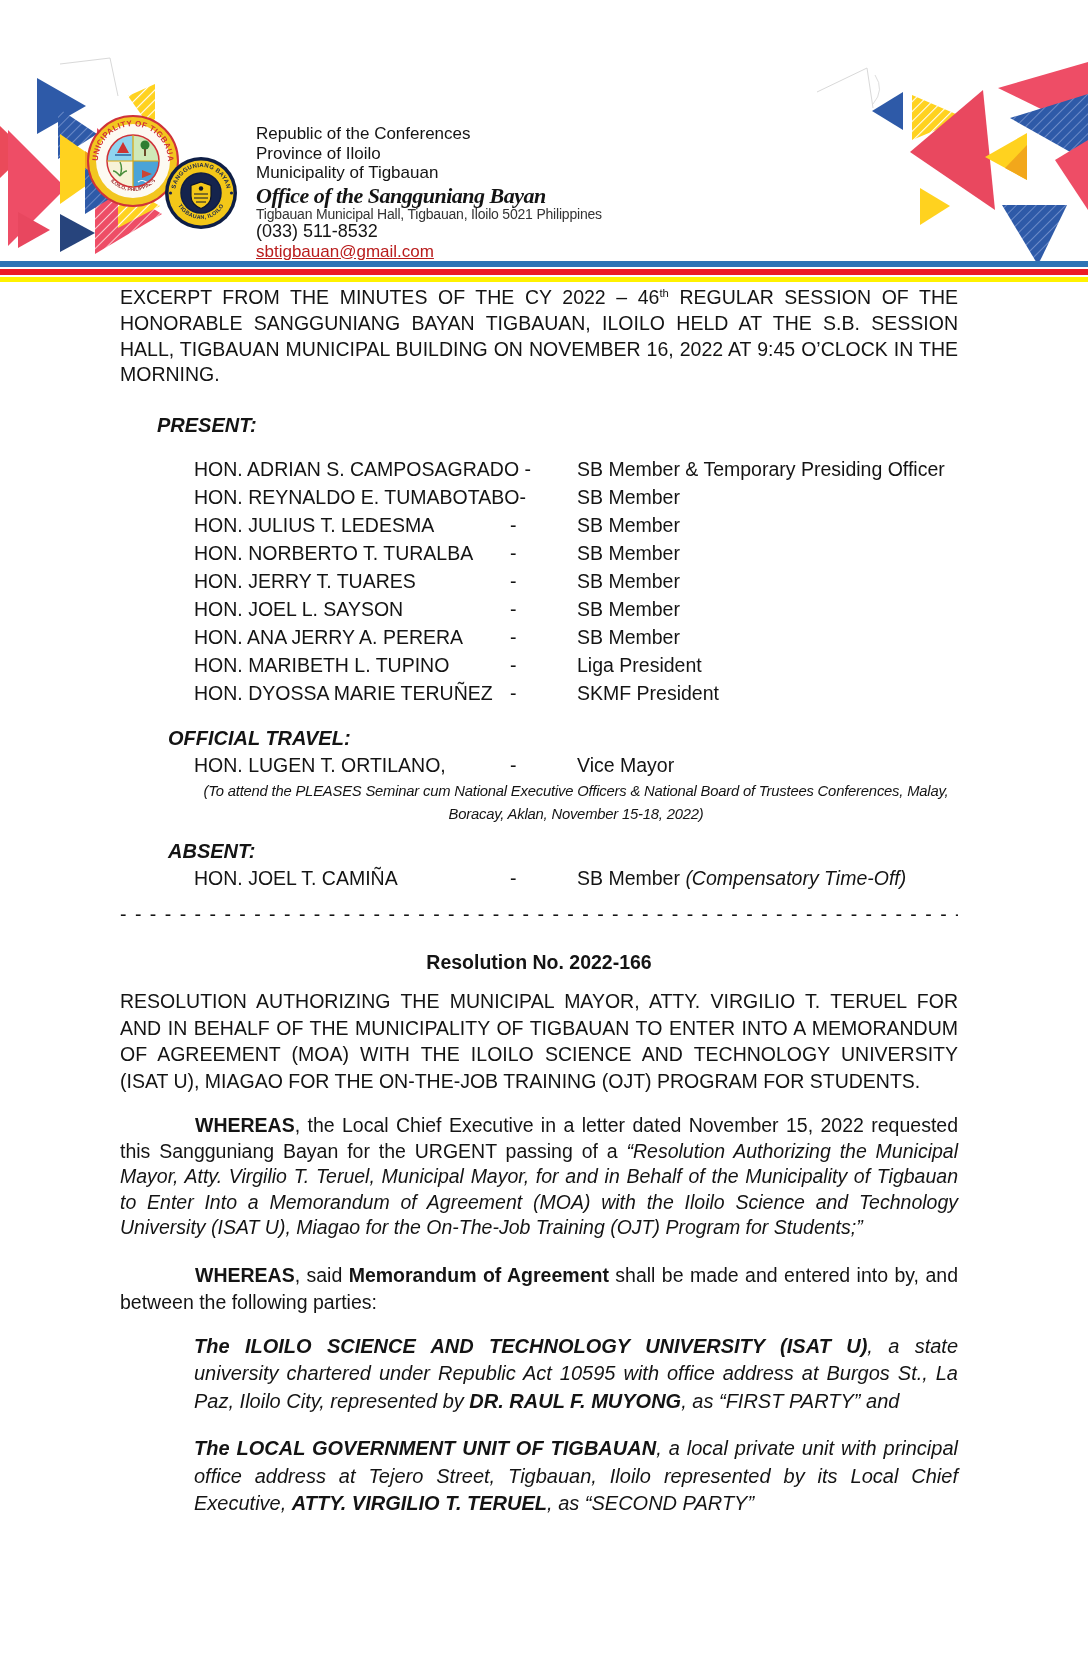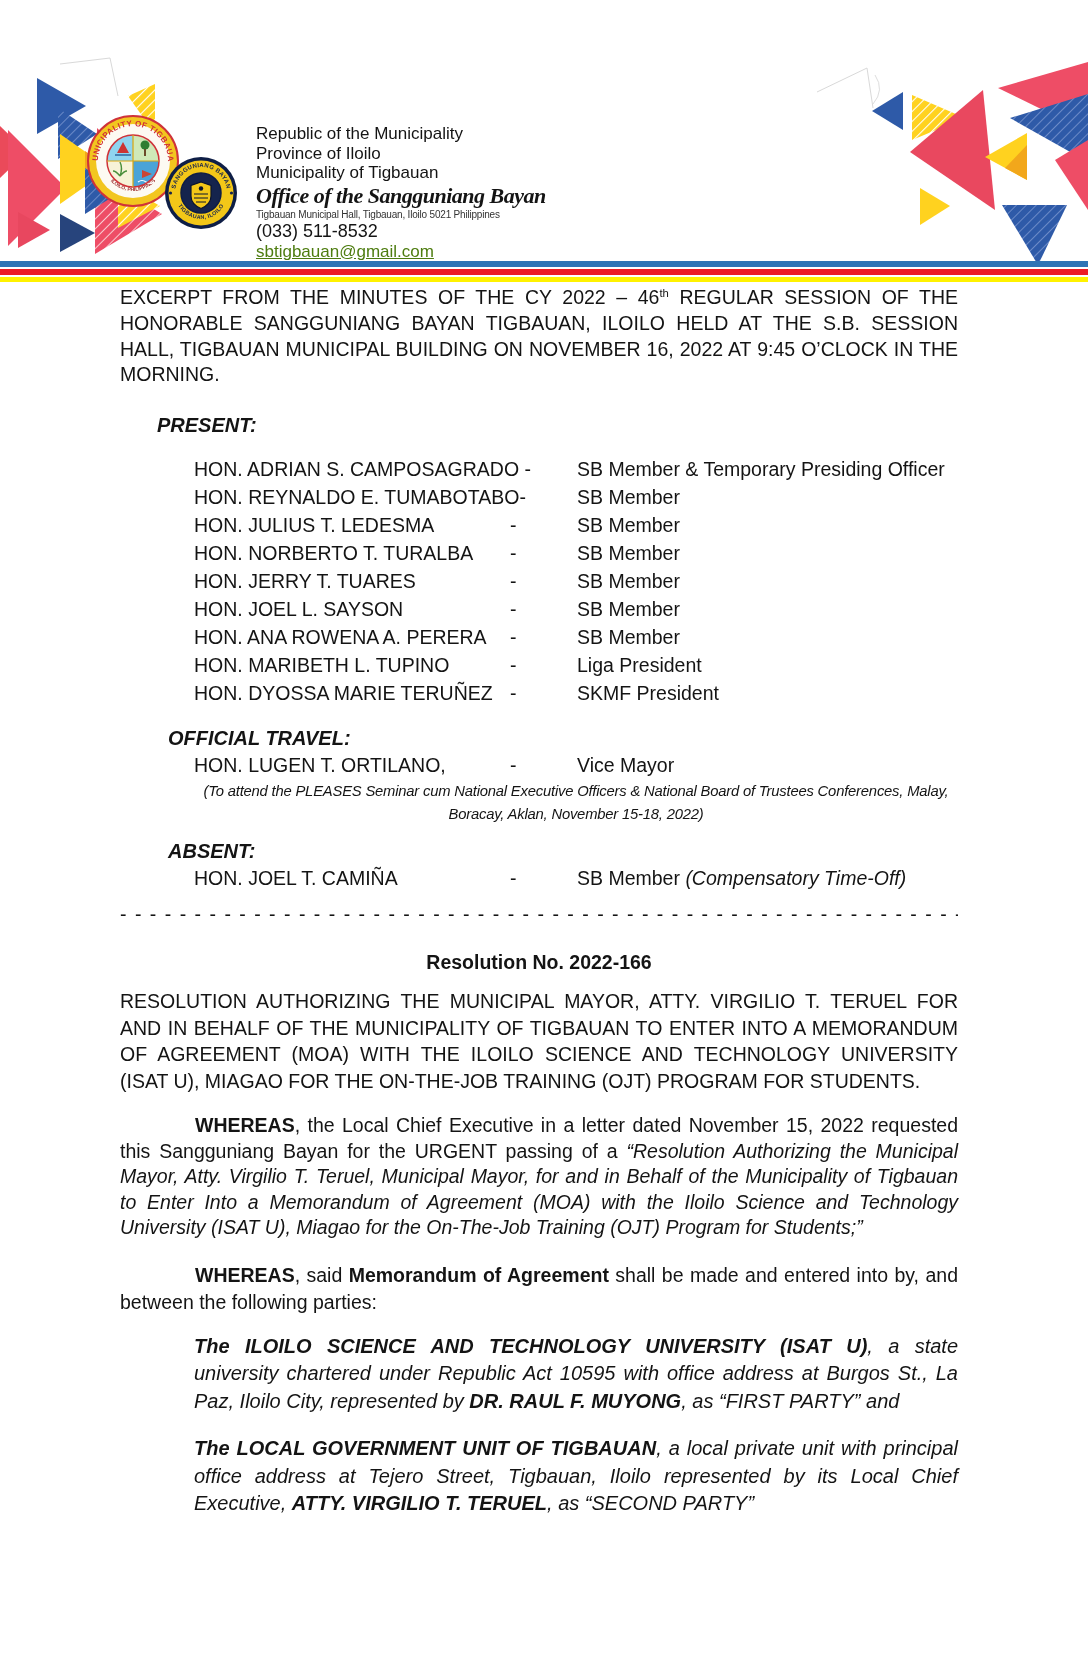--- a/index.html
+++ b/index.html
@@ -11,24 +11,24 @@
   .deco-left{left:0;top:56px;}
   .deco-right{left:755px;top:60px;}
   .seal{position:absolute;}
   .seal-muni{left:86px;top:114px;}
   .seal-sb{left:163px;top:155px;}
 
   .hdr-text{position:absolute;left:256px;top:124px;}
   .hdr-line{font-size:17px;line-height:19.5px;}
   .hdr-office{font-family:"Liberation Serif",serif;font-style:italic;font-weight:bold;
               font-size:22px;line-height:25px;letter-spacing:-0.5px;}
-  .hdr-addr{font-size:10px;line-height:13px;letter-spacing:-0.2px;color:#333;}
+  .hdr-addr{font-size:14px;line-height:13px;letter-spacing:-0.2px;color:#333;}
   .hdr-phone{font-size:18px;line-height:21px;font-weight:normal;}
   .hdr-email{font-size:17px;line-height:20px;}
-  .hdr-email a{color:#4d7c0f;text-decoration:underline;cursor:pointer;}
+  .hdr-email a{color:#b91c1c;text-decoration:underline;cursor:pointer;}
 
   .stripes{position:absolute;left:0;top:261px;width:1088px;}
   .stripe{width:100%;}
   .stripe.blue{height:6px;background:#2e74b5;margin-bottom:2px;}
   .stripe.red{height:6px;background:#ec1c24;margin-bottom:2px;}
   .stripe.yellow{height:5px;background:#fff200;}
 
   
   .content{position:absolute;left:120px;top:285px;width:838px;
            font-size:19.5px;line-height:25.8px;}
@@ -158,21 +158,21 @@
     <circle cx="7.5" cy="38" r="1.6" fill="#16244e"></circle>
     <circle cx="68.5" cy="38" r="1.6" fill="#16244e"></circle>
     <path d="M38 27 L48 30.5 V41 C48 47 44 51 38 53.5 C32 51 28 47 28 41 V30.5 Z" fill="#f3c718" stroke="#0a142e" stroke-width="1.2"></path>
     <circle cx="38" cy="33.5" r="2.2" fill="#0a142e"></circle>
     <line x1="31" y1="39" x2="45" y2="39" stroke="#0a142e" stroke-width="1"></line>
     <line x1="31" y1="43" x2="45" y2="43" stroke="#0a142e" stroke-width="1"></line>
     <line x1="33" y1="47" x2="43" y2="47" stroke="#0a142e" stroke-width="1"></line>
   </svg>
 
   <div class="hdr-text">
-    <div class="hdr-line">Republic of the Municipality</div>
+    <div class="hdr-line">Republic of the Conferences</div>
     <div class="hdr-line">Province of Iloilo</div>
     <div class="hdr-line">Municipality of Tigbauan</div>
     <div class="hdr-office">Office of the Sangguniang Bayan</div>
     <div class="hdr-addr">Tigbauan Municipal Hall, Tigbauan, Iloilo 5021 Philippines</div>
     <div class="hdr-phone">(033) 511-8532</div>
     <div class="hdr-email">
       <a>sbtigbauan@gmail.com</a>
     </div>
   </div>
 
@@ -215,21 +215,21 @@
         <span class="nm">HON. JERRY T. TUARES</span>
           <span>-</span>
           <span>SB Member</span>
       </div>
       <div class="row">
         <span class="nm">HON. JOEL L. SAYSON</span>
           <span>-</span>
           <span>SB Member</span>
       </div>
       <div class="row">
-        <span class="nm">HON. ANA ROWENA A. PERERA</span>
+        <span class="nm">HON. ANA JERRY A. PERERA</span>
           <span>-</span>
           <span>SB Member</span>
       </div>
       <div class="row">
         <span class="nm">HON. MARIBETH L. TUPINO</span>
           <span>-</span>
           <span>Liga President</span>
       </div>
       <div class="row">
         <span class="nm">HON. DYOSSA MARIE TERUÑEZ</span>

